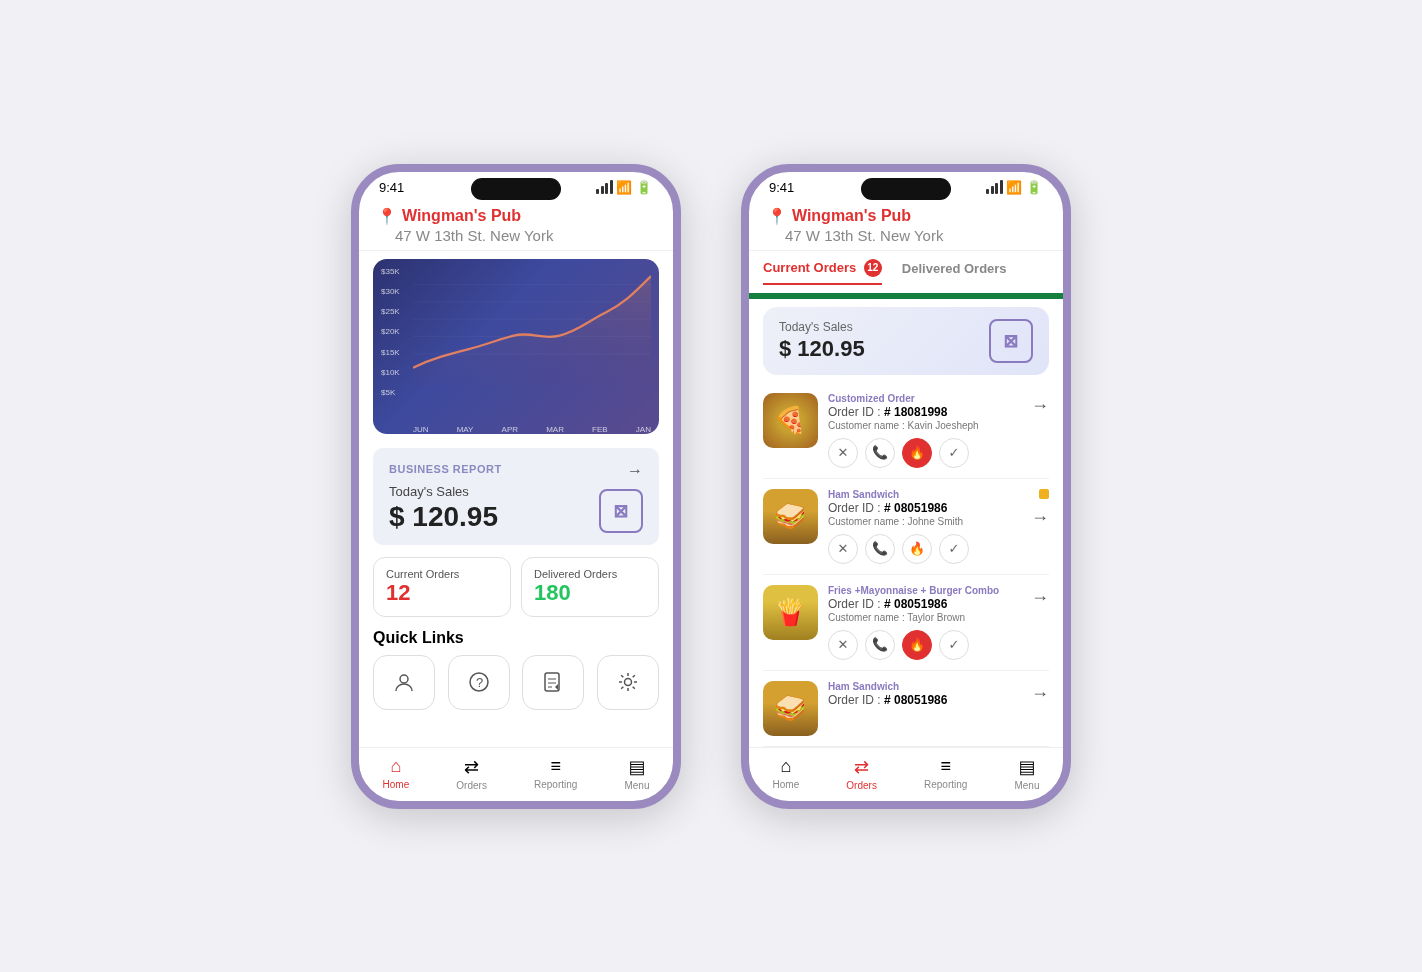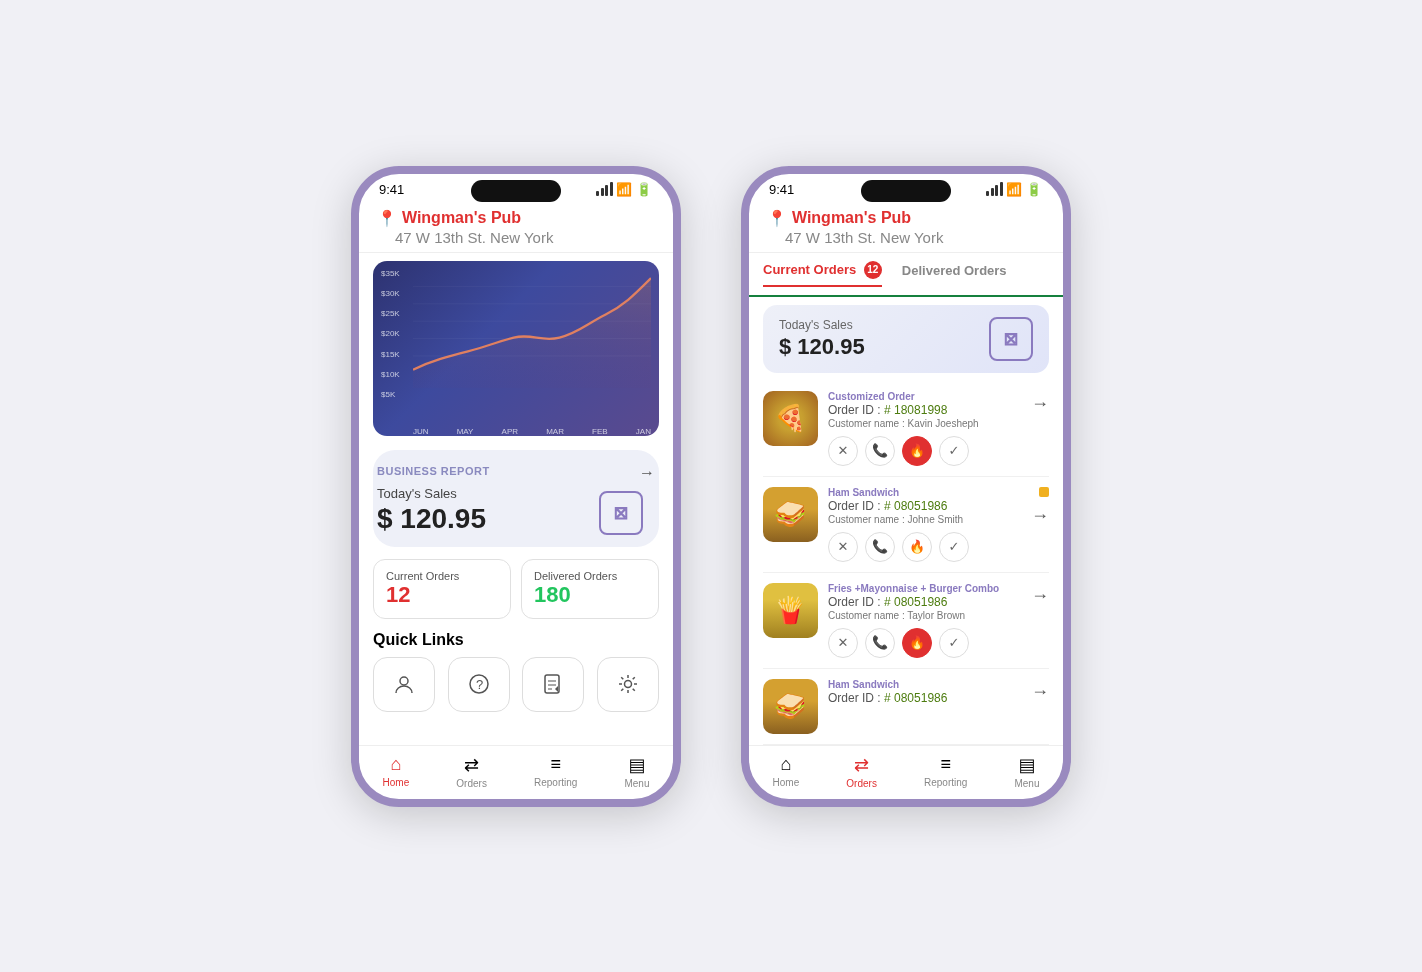--- a/index.html
+++ b/index.html
@@ -131,22 +131,22 @@
       left: 40px;
       right: 8px;
       top: 8px;
       bottom: 28px;
     }
 
     
     .business-report-card {
       margin: 6px 14px;
       background: #eef0f8;
-      border-radius: 22px;
-      padding: 12px 4px;
+      border-radius: 10px;
+      padding: 12px 16px;
       position: relative;
     }
     .business-report-header {
       display: flex;
       justify-content: space-between;
       align-items: center;
       margin-bottom: 6px;
     }
     .business-report-title {
       color: #8a8abf;
@@ -253,21 +253,21 @@
     .nav-icon { font-size: 18px; }
     .nav-label { font-size: 10px; color: #888; }
     .nav-item.active .nav-icon { color: #e03030; }
     .nav-item.active .nav-label { color: #e03030; }
 
     
     .orders-tabs {
       display: flex;
       align-items: center;
       padding: 8px 14px;
-      border-bottom: 2px solid #15803d;
+      border-bottom: 6px solid #15803d;
       gap: 20px;
     }
     .tab-btn {
       font-size: 13px;
       font-weight: 600;
       color: #888;
       cursor: pointer;
       padding-bottom: 6px;
     }
     .tab-btn.active {
@@ -355,21 +355,21 @@
     .order-type {
       font-size: 10px;
       color: #8a7abf;
       font-weight: 700;
       margin-bottom: 1px;
     }
     .order-id {
       font-size: 12px;
       color: #555;
     }
-    .order-id span { color: #4d7c0f; font-weight: 400; }
+    .order-id span { color: #000000; font-weight: 700; }
     .order-customer {
       font-size: 10px;
       color: #777;
       margin-top: 1px;
     }
     .order-actions {
       display: flex;
       gap: 7px;
       margin-top: 7px;
       align-items: center;

